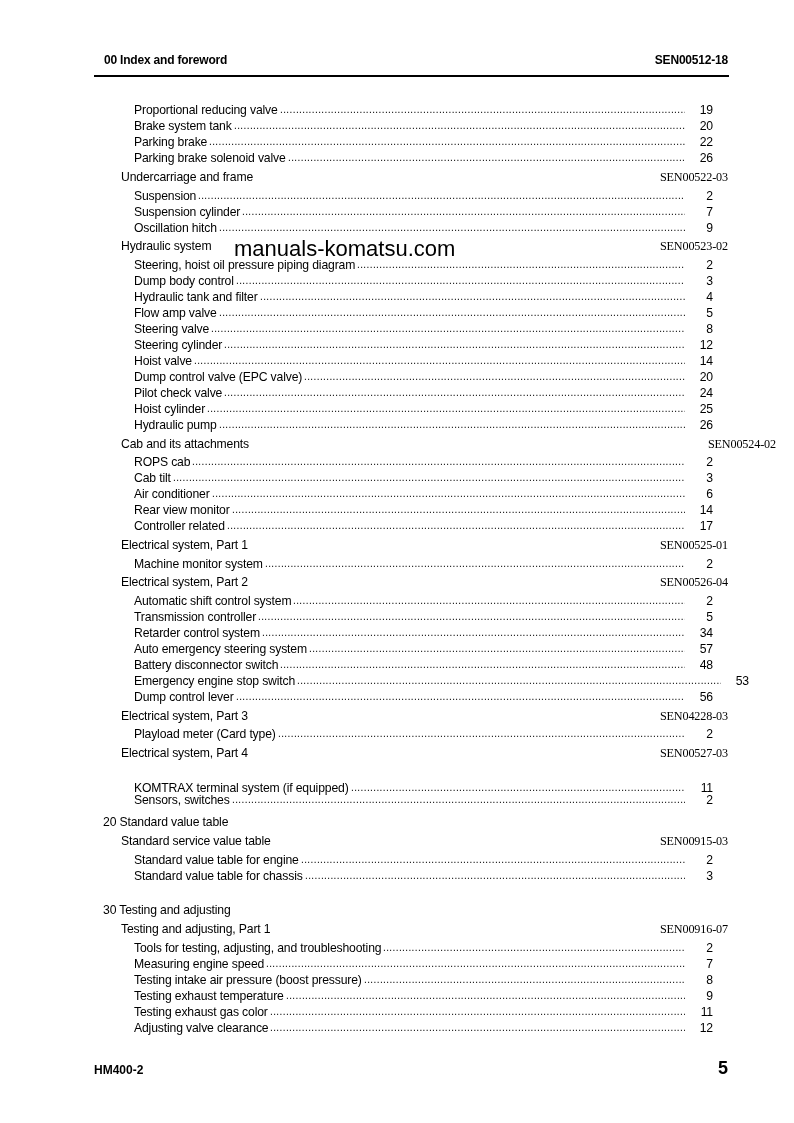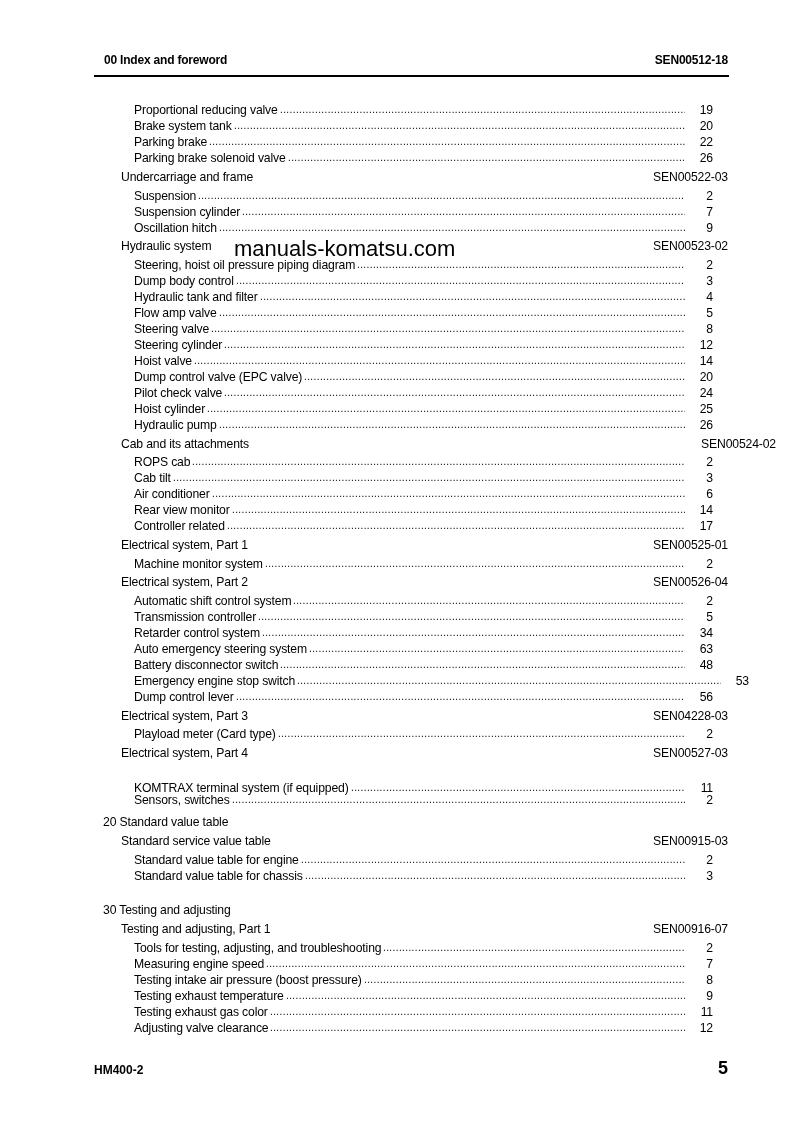--- a/index.html
+++ b/index.html
@@ -8,21 +8,21 @@
   .hdr { position: absolute; top: 53px; font-size: 12px; font-weight: bold; letter-spacing: -0.2px; }
   .hdr-left { left: 104px; }
   .hdr-right { right: 66px; }
   .rule { position: absolute; left: 94px; width: 635px; top: 75px; height: 2px; background: #000; }
   .toc { position: absolute; left: 0; top: 0; width: 794px; }
   .row { position: absolute; left: 0; width: 794px; height: 16px; font-size: 12.2px; line-height: 16px; letter-spacing: -0.15px; }
   .row .label { position: absolute; white-space: nowrap; }
   .row .leader { position: absolute; right: 109px; height: 16px; overflow: hidden;
                  font-size: 10px; line-height: 16px; letter-spacing: 0.4px; white-space: nowrap; color: #000; }
   .row .page { position: absolute; right: 81px; text-align: right; }
-  .row .code { position: absolute; right: 66px; text-align: center; }
+  .row .code { position: absolute; right: 66px; text-align: center; font-family: Liberation Serif, serif; }
   .lvl1 .label { left: 103px; }
   .lvl2 .label { left: 121px; }
   .lvl3 .label { left: 134px; }
   .watermark { position: absolute; left: 234px; top: 236px; font-size: 22px; letter-spacing: 0; color: #000; white-space: nowrap; }
   .foot-left { position: absolute; left: 94px; top: 1063px; font-size: 12px; font-weight: bold; }
   .foot-right { position: absolute; right: 66px; top: 1058px; font-size: 18px; font-weight: bold; }
 </style>
 </head>
 <body>
 
@@ -184,21 +184,21 @@
       <span class="page">5</span>
     </div>
     <div class="row lvl3" style="top: 625px;">
       <span class="label">Retarder control system</span>
       <span class="leader" style="left: 262px;">............................................................................................................................................................................................................................................................................................................</span>
       <span class="page">34</span>
     </div>
     <div class="row lvl3" style="top: 641px;">
       <span class="label">Auto emergency steering system</span>
       <span class="leader" style="left: 309px;">............................................................................................................................................................................................................................................................................................................</span>
-      <span class="page">63</span>
+      <span class="page">57</span>
     </div>
     <div class="row lvl3" style="top: 657px;">
       <span class="label">Battery disconnector switch</span>
       <span class="leader" style="left: 280px;">............................................................................................................................................................................................................................................................................................................</span>
       <span class="page">48</span>
     </div>
     <div class="row lvl3" style="top: 673px; padding-left: 36px;">
       <span class="label">Emergency engine stop switch</span>
       <span class="leader" style="left: 297px;">............................................................................................................................................................................................................................................................................................................</span>
       <span class="page">53</span>

